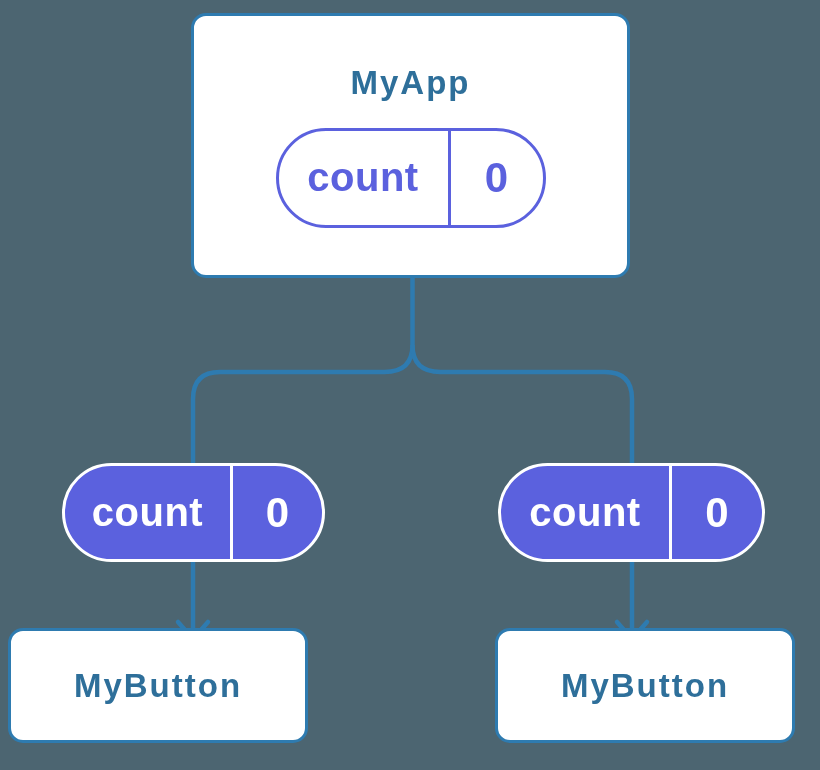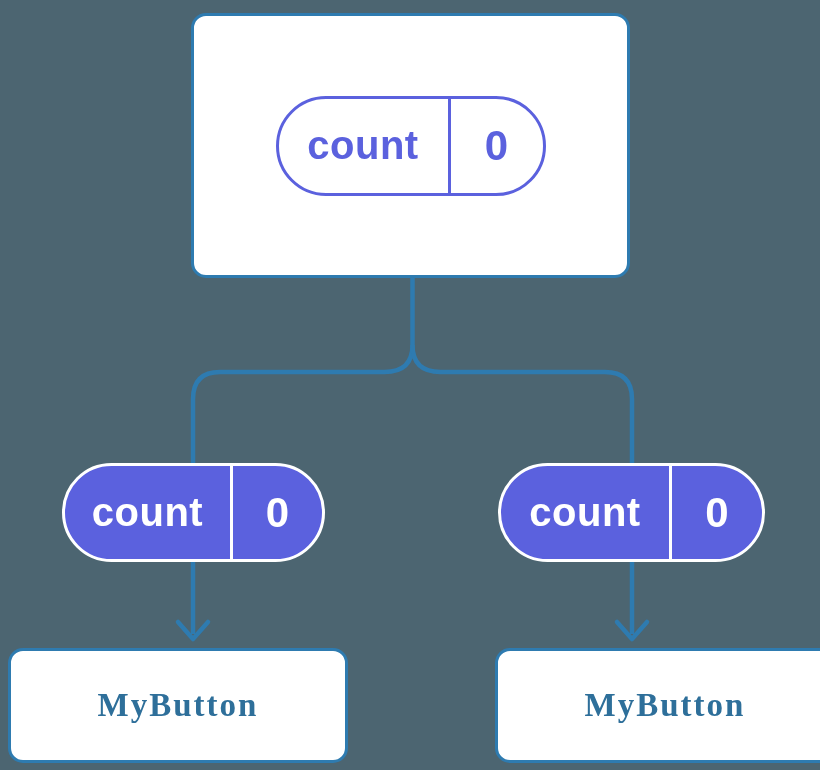--- a/index.html
+++ b/index.html
@@ -105,42 +105,42 @@
     height: 99px;
   }
   .pill-child-right .cell-left {
     width: 171px;
     border-right: 3px solid #ffffff;
   }
   .pill-solid .cell-right {
     flex: 1;
   }
   .child-card {
-    width: 340px;
+    width: 300px;
     height: 115px;
-    top: 648px;
-    font-family: Liberation Serif, serif;
+    top: 628px;
   }
   .child-card-left { left: 8px; }
   .child-card-right { left: 495px; }
 </style>
 </head>
 <body>
 
 <div class="canvas">
 
   <svg class="connector-svg" viewBox="0 0 820 770" xmlns="http://www.w3.org/2000/svg" fill="none" stroke="#2e7bb0" stroke-width="4.5">
     <path d="M 412.5 274 L 412.5 345"></path>
     <path d="M 412.5 345 Q 412.5 372 384.5 372 L 220 372 Q 193 372 193 399 L 193 634"></path>
     <path d="M 412.5 345 Q 412.5 372 440.5 372 L 605 372 Q 632 372 632 399 L 632 634"></path>
     <path stroke-linecap="round" stroke-linejoin="round" d="M 178 622 L 193 639 L 208 622"></path>
     <path stroke-linecap="round" stroke-linejoin="round" d="M 617 622 L 632 639 L 647 622"></path>
   </svg>
 
   <div class="card root-card">
+    <div class="card-title">MyApp</div>
     <div class="pill pill-outline">
       <span class="pill-cell cell-left pill-name">count</span>
       <span class="pill-cell cell-right pill-value">0</span>
     </div>
   </div>
 
   <div class="pill pill-solid pill-child-left">
     <span class="pill-cell cell-left pill-name">count</span>
     <span class="pill-cell cell-right pill-value">0</span>
   </div>

